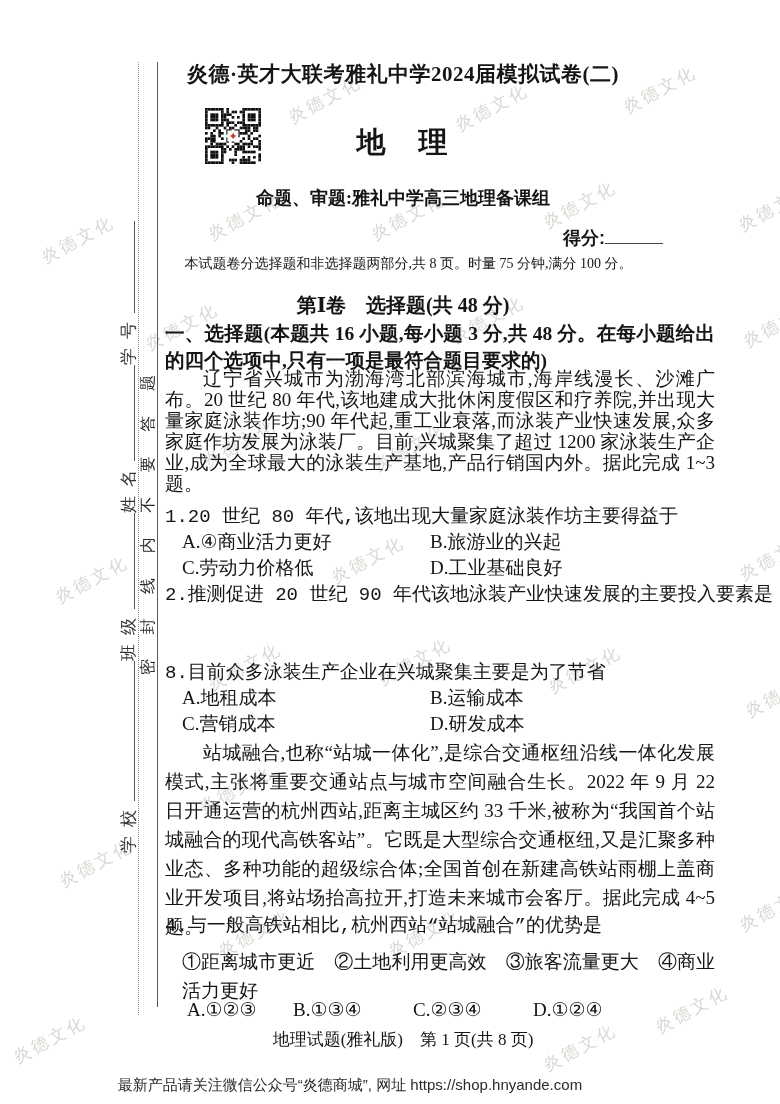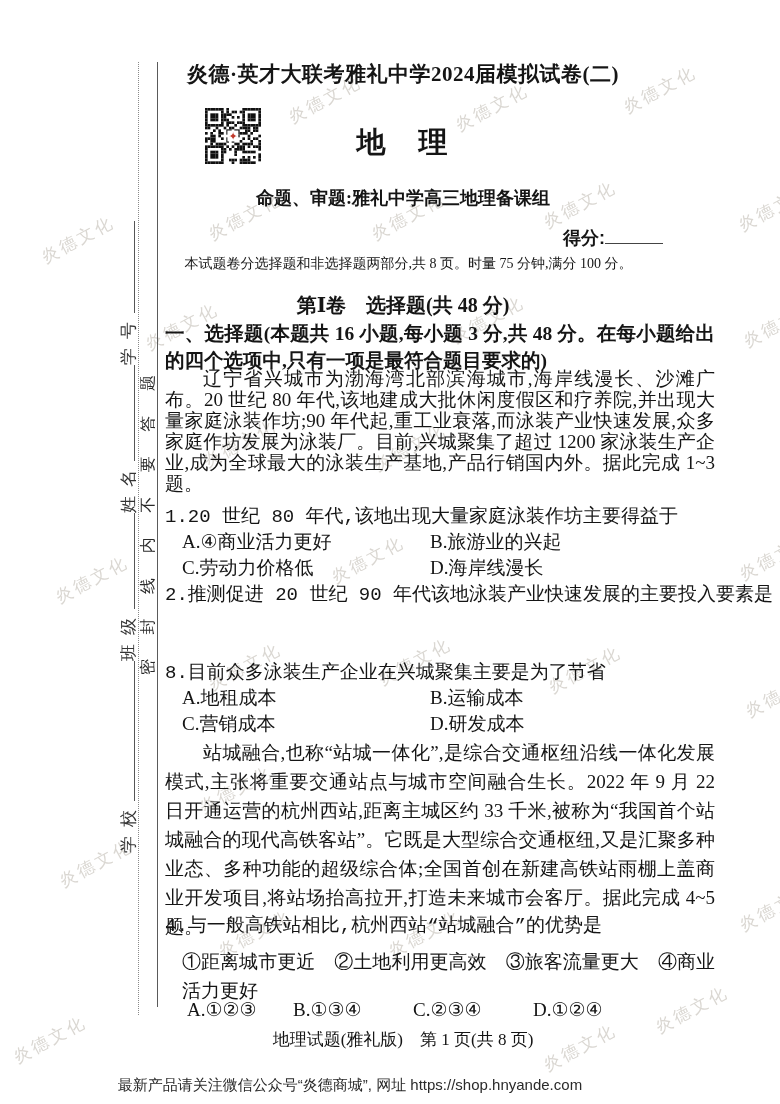--- a/index.html
+++ b/index.html
@@ -387,21 +387,21 @@
 
     <div class="abs sec-note">一、选择题(本题共 16 小题,每小题 3 分,共 48 分。在每小题给出的四个选项中,只有一项是最符合题目要求的)</div>
 
     <p class="abs passage p1">辽宁省兴城市为渤海湾北部滨海城市,海岸线漫长、沙滩广布。20 世纪 80 年代,该地建成大批休闲度假区和疗养院,并出现大量家庭泳装作坊;90 年代起,重工业衰落,而泳装产业快速发展,众多家庭作坊发展为泳装厂。目前,兴城聚集了超过 1200 家泳装生产企业,成为全球最大的泳装生产基地,产品行销国内外。据此完成 1~3 题。</p>
 
     <div class="abs stem q1">1.20 世纪 80 年代,该地出现大量家庭泳装作坊主要得益于</div>
     <div class="abs opts2 o1">
       <span>A.④商业活力更好</span>
       <span>B.旅游业的兴起</span>
       <span>C.劳动力价格低</span>
-      <span>D.海岸线漫长</span>
+      <span>D.工业基础良好</span>
     </div>
 
     <div class="abs stem q2">2.推测促进 20 世纪 90 年代该地泳装产业快速发展的主要投入要素是</div>
 
     <div class="abs stem q3">8.目前众多泳装生产企业在兴城聚集主要是为了节省</div>
     <div class="abs opts2 o3">
       <span>A.地租成本</span>
       <span>B.运输成本</span>
       <span>C.营销成本</span>
       <span>D.研发成本</span>

